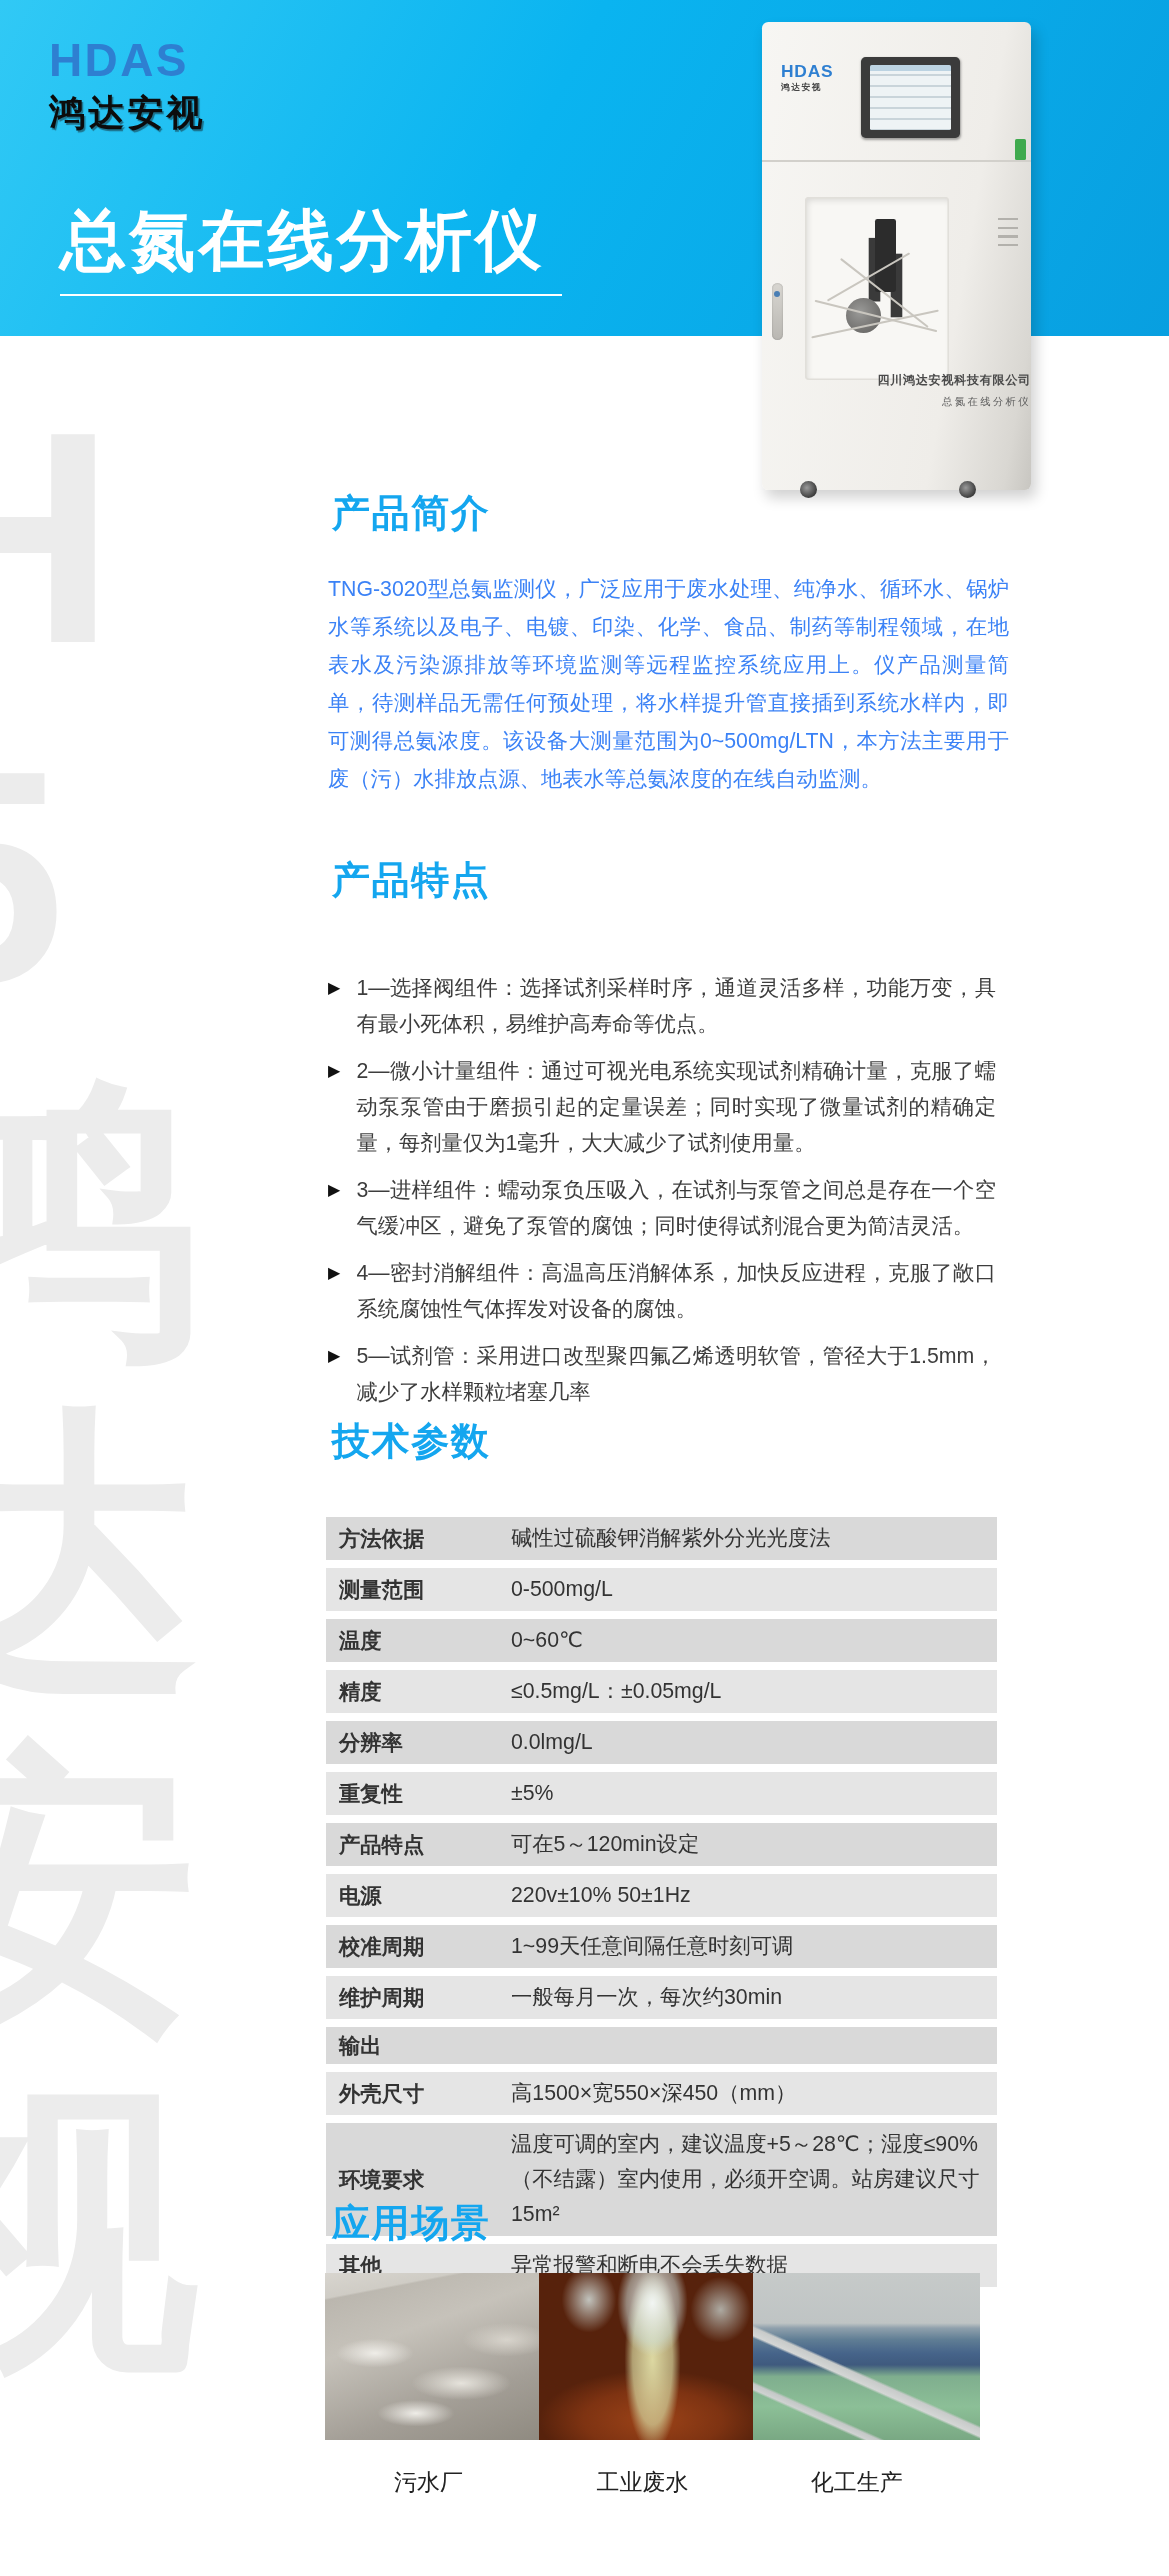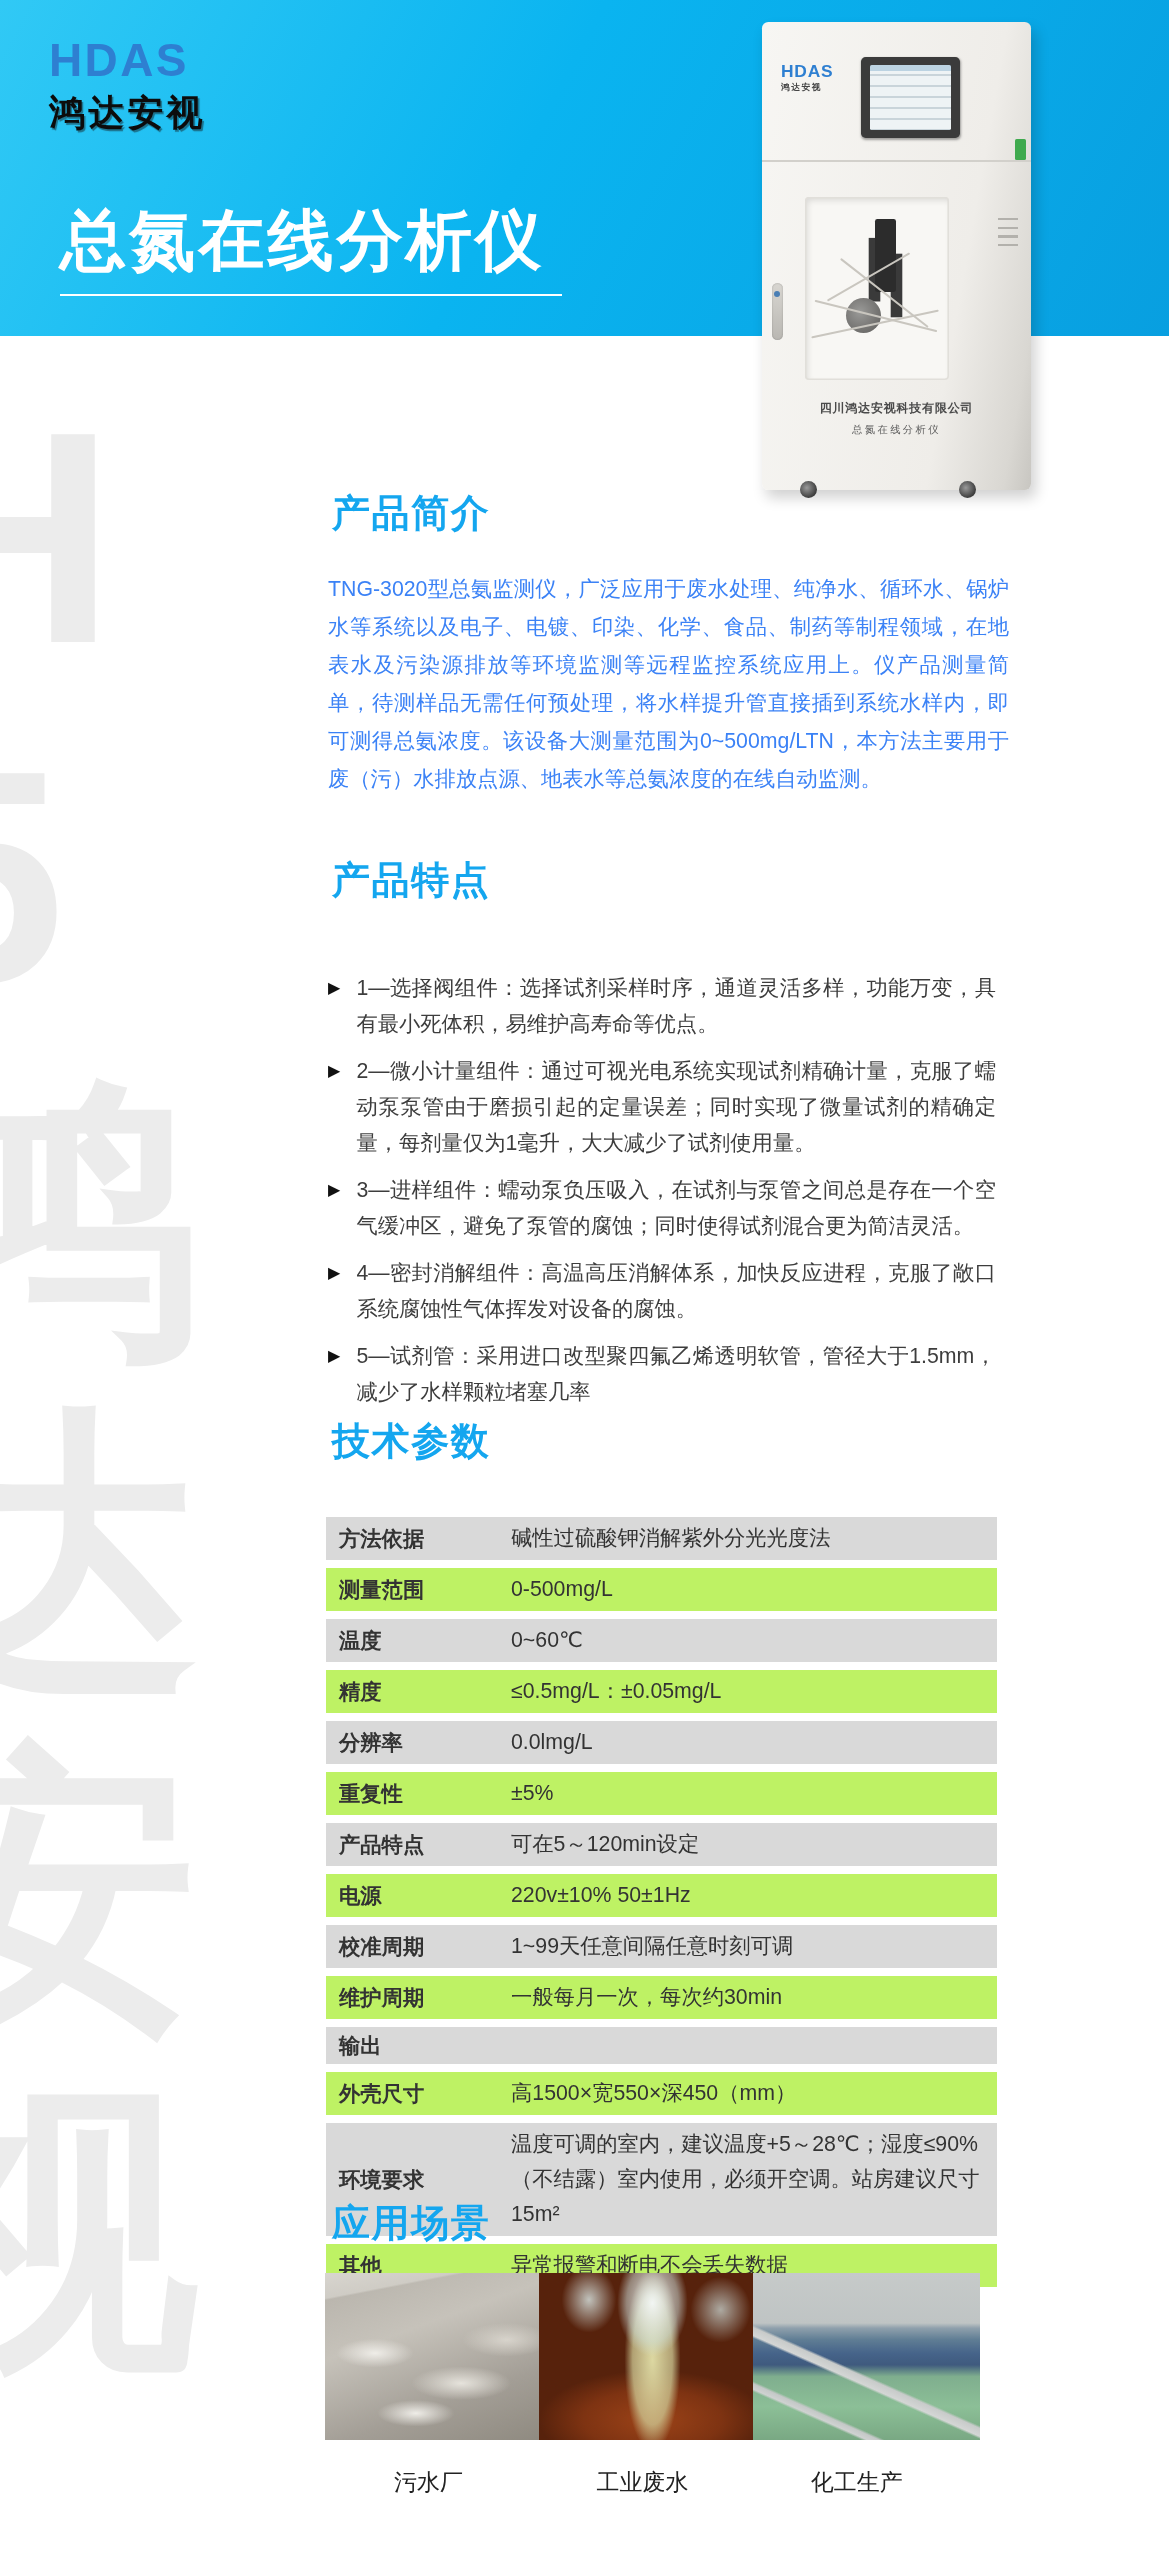--- a/index.html
+++ b/index.html
@@ -64,21 +64,21 @@
   }
   .device-window .manifold{
     position:absolute;left:41px;top:101px;width:35px;height:35px;border-radius:50%;
     background:radial-gradient(circle at 40% 40%,#9a9a98,#6f6e6c 70%,#555);
   }
   .device-window .tube{position:absolute;height:1.6px;background:#c9c6bf;border-radius:1.6px;}
   .t1{left:8px;top:118px;width:126px;transform:rotate(14deg);}
   .t2{left:4.7px;top:126px;width:130px;transform:rotate(-12deg);}
   .t3{left:24px;top:95px;width:111px;transform:rotate(38deg);}
   .t4{left:16px;top:79px;width:95px;transform:rotate(-30deg);}
-  .device-plate{position:absolute;left:0;top:378px;width:100%;text-align:center;}
+  .device-plate{position:absolute;left:0;top:350px;width:100%;text-align:right;}
   .device-plate .l1{font-size:12px;font-weight:bold;color:#4a4a4a;letter-spacing:0.8px;}
   .device-plate .l2{font-size:10.3px;color:#5a5a5a;letter-spacing:2.4px;margin-top:6.3px;}
   .device-handle{
     position:absolute;left:9.5px;top:261px;width:11px;height:57px;border-radius:5.5px;
     background:linear-gradient(#d8d6d1,#b9b7b2);box-shadow:inset 0 0 1.6px rgba(0,0,0,.3);
   }
   .device-handle::after{content:"";position:absolute;left:2.4px;top:8px;width:6.3px;height:6.3px;border-radius:50%;background:#4a7fb5;}
   .vents{position:absolute;right:12.6px;top:196px;display:flex;flex-direction:column;gap:6.3px;}
   .vents i{display:block;width:20.5px;height:2.4px;background:#b3b1ac;}
   .connector{position:absolute;right:4.7px;top:117px;width:11px;height:20.5px;background:#3faa4e;border-radius:1.6px;}
@@ -100,21 +100,21 @@
   }
   
   .features{position:absolute;left:328px;top:970px;width:668px;z-index:3;}
   .feature{display:flex;margin-bottom:11px;}
   .feature .marker{flex:0 0 28.4px;font-size:16px;color:#111;line-height:36px;}
   .feature .ftext{flex:1;font-size:21.3px;line-height:36px;color:#3d3d3d;text-align:justify;}
   
   .specs{position:absolute;left:326px;top:1517px;width:671px;z-index:3;}
   .spec-row{display:flex;align-items:center;margin-bottom:8px;padding:4px 0;min-height:25px;}
   .spec-row.dark{background:#d9d9d9;}
-  .spec-row.light{background:#bef264;}
+  .spec-row.light{background:#e5e5e5;}
   .spec-label{flex:0 0 172px;padding-left:13px;font-size:21.3px;color:#333;font-weight:bold;}
   .spec-value{flex:1;font-size:21.3px;color:#333;line-height:35px;padding-right:16px;}
   
   .scenarios{position:absolute;left:325px;top:2273px;z-index:3;display:flex;gap:7.1px;}
   .scenario{width:207px;}
   .photo{width:227px;height:167px;}
   .scenario-label{margin-top:27px;text-align:center;font-size:23px;color:#222;}
   .photo-1{
     background:
       linear-gradient(169deg, #d8d5cf 0%, #cfccc5 12%, rgba(0,0,0,0) 13%),

